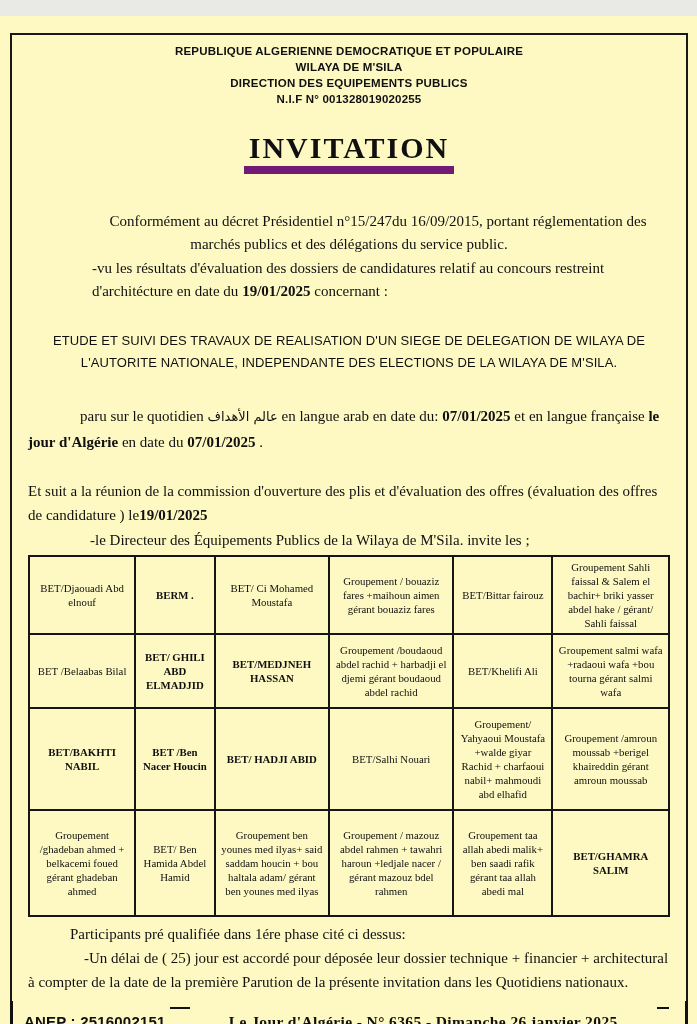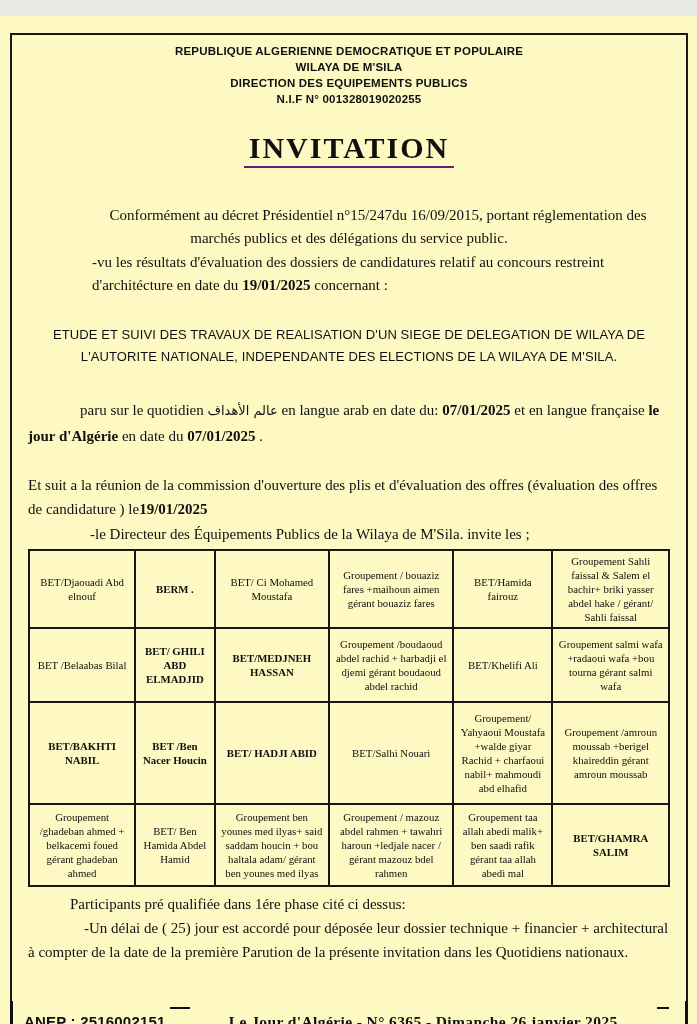--- a/index.html
+++ b/index.html
@@ -20,21 +20,21 @@
   
   .hdr{
     text-align:center;
     font-family:"Liberation Sans","DejaVu Sans",sans-serif;
     font-weight:700;font-size:11.5px;line-height:16px;letter-spacing:.2px;
   }
   
   .title-wrap{text-align:center;margin-top:24px;}
   .title{
     display:inline-block;font-size:30px;font-weight:700;letter-spacing:2px;
-    border-bottom:2px solid #701a75;padding:0 5px 1px 5px;
+    border-bottom:8px solid #701a75;padding:0 5px 1px 5px;
   }
   
   .p{font-size:15px;line-height:1.5;}
   .p-decree{margin-top:36px;text-indent:58px;text-align:center;}
   .p-eval{margin-top:2px;padding-left:64px;line-height:1.55;}
   .subject{
     margin-top:26px;text-align:center;
     font-family:"Liberation Sans","DejaVu Sans",sans-serif;
     font-weight:400;font-size:13px;line-height:1.72;letter-spacing:.1px;
     padding:0 2px;
@@ -130,40 +130,40 @@
         <col style="width:19.4%">
           <col style="width:15.5%">
           <col style="width:18.2%">
       </colgroup>
       <tbody>
         <tr style="height:78px">
           <td>BET/Djaouadi Abd elnouf</td>
           <td class="b">BERM  .</td>
           <td class="tl">BET/ Ci Mohamed Moustafa</td>
           <td class="tl">Groupement / bouaziz fares +maihoun aimen gérant bouaziz fares</td>
-          <td>BET/Hamida fairouz</td>
+          <td>BET/Bittar fairouz</td>
           <td class="vt">Groupement Sahli faissal &amp; Salem el bachir+ briki yasser abdel hake / gérant/ Sahli faissal</td>
         </tr>
         <tr style="height:74px">
           <td>BET /Belaabas Bilal</td>
           <td class="b">BET/ GHILI ABD ELMADJID</td>
           <td class="b vt">BET/MEDJNEH HASSAN</td>
           <td class="vt">Groupement /boudaoud abdel rachid + harbadji el djemi gérant boudaoud abdel rachid</td>
           <td class="vt">BET/Khelifi Ali</td>
           <td class="vt">Groupement salmi wafa +radaoui wafa +bou tourna gérant salmi wafa</td>
         </tr>
         <tr style="height:102px">
           <td class="b tl">BET/BAKHTI NABIL</td>
           <td class="b vt">BET /Ben Nacer Houcin</td>
           <td class="b">BET/ HADJI ABID</td>
           <td>BET/Salhi Nouari</td>
           <td class="vt">Groupement/ Yahyaoui Moustafa +walde giyar Rachid + charfaoui nabil+ mahmoudi abd elhafid</td>
           <td class="vt">Groupement /amroun moussab +berigel khaireddin gérant amroun moussab</td>
         </tr>
-        <tr style="height:82px">
+        <tr style="height:106px">
           <td class="vt">Groupement /ghadeban ahmed + belkacemi foued gérant ghadeban ahmed</td>
           <td>BET/ Ben Hamida Abdel Hamid</td>
           <td class="tl vt">Groupement ben younes med ilyas+ said saddam houcin + bou haltala adam/ gérant ben younes med ilyas</td>
           <td class="tl">Groupement / mazouz abdel rahmen + tawahri haroun +ledjale nacer / gérant mazouz bdel rahmen</td>
           <td class="tl">Groupement taa allah abedi malik+ ben saadi rafik gérant taa allah abedi mal</td>
           <td class="b tl vt">BET/GHAMRA SALIM</td>
         </tr>
       </tbody>
     </table>
 

